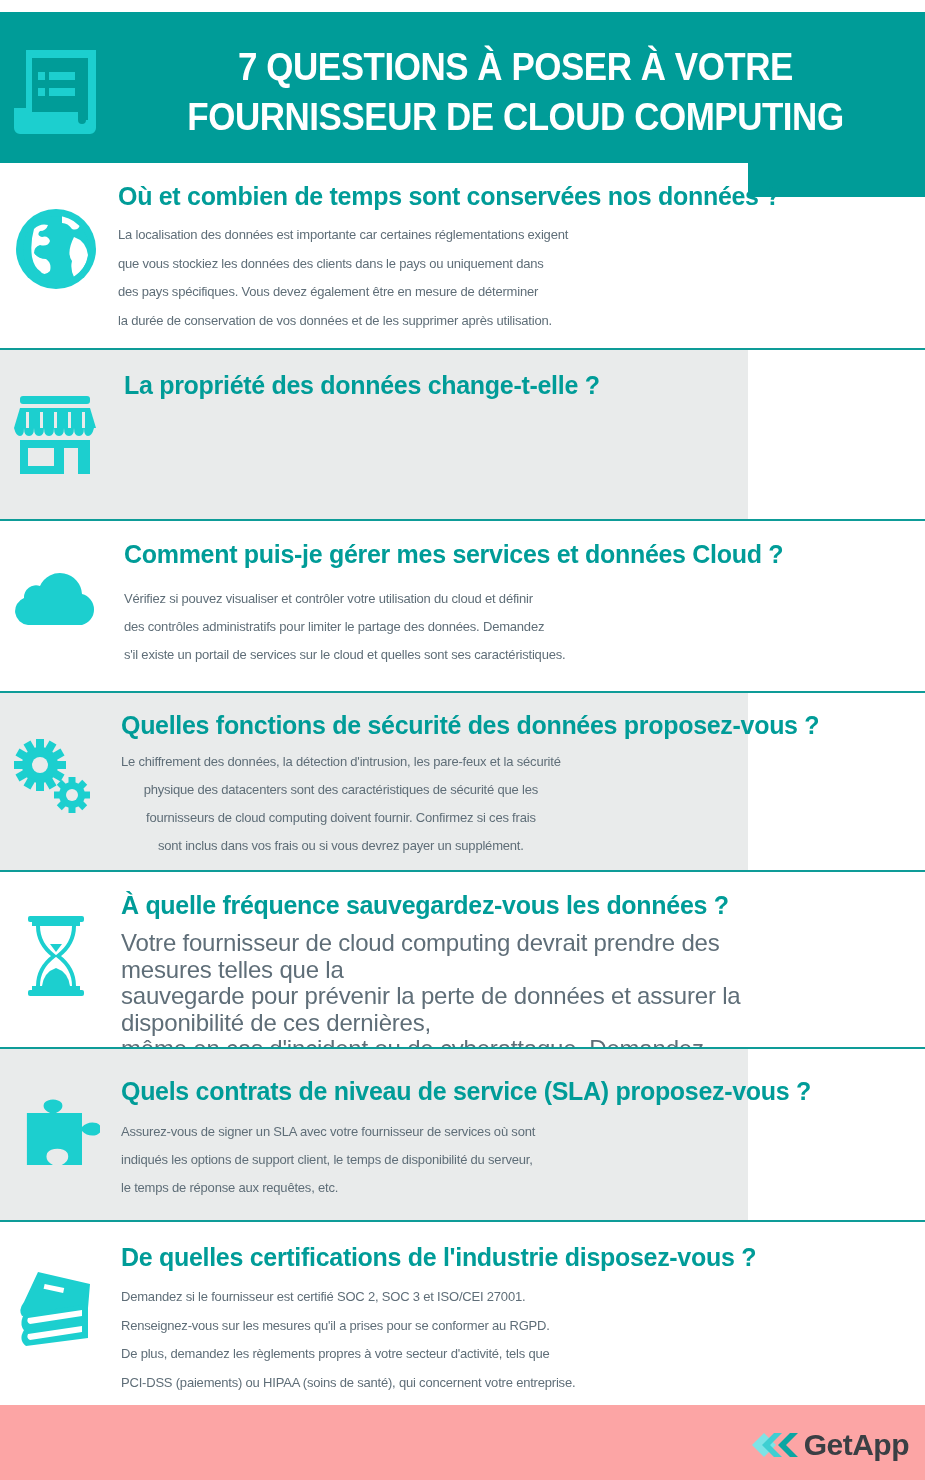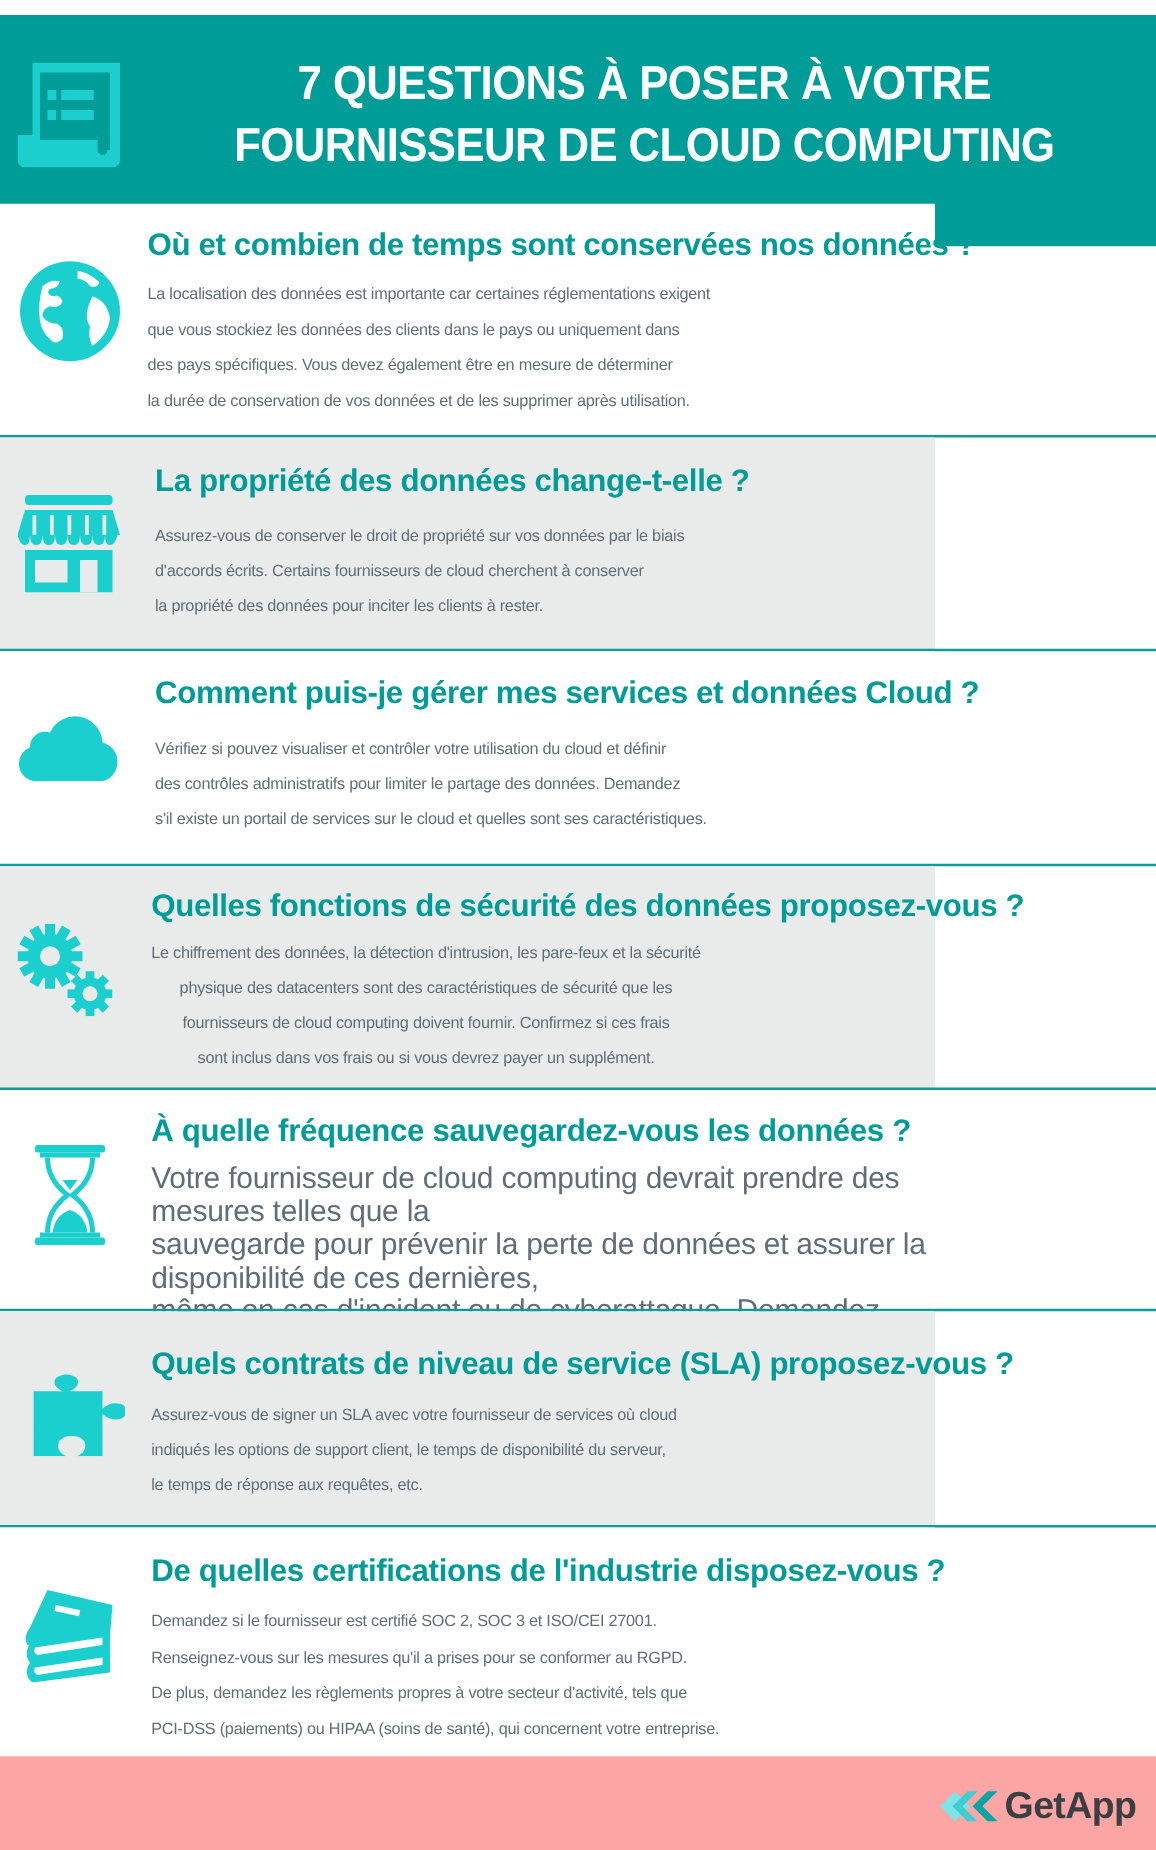--- a/index.html
+++ b/index.html
@@ -98,23 +98,20 @@
         <rect x="26" y="16" width="3" height="16"></rect>
         <rect x="40" y="16" width="3" height="16"></rect>
         <rect x="54" y="16" width="3" height="16"></rect>
         <rect x="68" y="16" width="3" height="16"></rect>
     </g>
     <path d="M6 44 H76 V78 H6 Z" fill="#1ccfcf"></path>
     <rect x="14" y="52" width="26" height="18" fill="#e9ebeb"></rect>
     <rect x="50" y="52" width="14" height="26" fill="#e9ebeb"></rect>
   </svg>
   <div class="q" style="left:124px;top:20px;">La propriété des données change-t-elle ?</div>
-  <div class="a" style="left:124px;top:65px;line-height:28px;">Assurez-vous de conserver le droit de propriété sur vos données par le biais
-d'accords écrits. Certains fournisseurs de cloud cherchent à conserver
-la propriété des données pour inciter les clients à rester.</div>
   <div class="sep"></div>
 </div>
 
 <div class="section white" style="top:521px;height:172px;">
   <svg class="icon" style="top:50px;width:82px;height:54px;" viewBox="0 0 82 54">
     <path d="M14 54 a14 14 0 0 1 -4 -27 a12 12 0 0 1 16 -12 a22 22 0 0 1 42 8 a16 16 0 0 1 0 31 z" fill="#1ccfcf"></path>
   </svg>
   <div class="q" style="left:124px;top:18px;">Comment puis-je gérer mes services et données Cloud ?</div>
   <div class="a" style="left:124px;top:64px;line-height:28px;">Vérifiez si pouvez visualiser et contrôler votre utilisation du cloud et définir
 des contrôles administratifs pour limiter le partage des données. Demandez
@@ -180,21 +177,21 @@
 même en cas d'incident ou de cyberattaque. Demandez s'ils ont une assurance et s'ils
 vous indemniseront pour une perte de données, si ce n'est pas de votre faute.</div>
   <div class="sep"></div>
 </div>
 
 <div class="section gray" style="top:1049px;height:173px;">
   <svg class="icon" style="left:24px;top:50px;width:76px;height:66px;" viewBox="0 0 76 66">
     <path d="M2 14 H18 q-6 -4 -4 -10 a7 7 0 0 1 12 0 q2 6 -4 10 H40 V28 q4 -6 10 -4 a7 7 0 0 1 0 12 q-6 2 -10 -4 V66 H26 q6 -4 4 -12 a8 8 0 0 0 -14 0 q-2 8 4 12 H2 Z" fill="#1ccfcf" transform="scale(1.45 1)"></path>
   </svg>
   <div class="q" style="left:121px;top:27px;">Quels contrats de niveau de service (SLA) proposez-vous ?</div>
-  <div class="a" style="left:121px;top:69px;line-height:28px;">Assurez-vous de signer un SLA avec votre fournisseur de services où cloud
+  <div class="a" style="left:121px;top:69px;line-height:28px;">Assurez-vous de signer un SLA avec votre fournisseur de services où sont
 indiqués les options de support client, le temps de disponibilité du serveur,
 le temps de réponse aux requêtes, etc.</div>
   <div class="sep"></div>
 </div>
 
 <div class="section white" style="top:1222px;height:183px;">
   <svg class="icon" style="left:18px;top:50px;width:80px;height:74px;" viewBox="0 0 80 74">
     <path d="M20 0 L72 12 L70 36 L4 44 Q0 38 6 30 Z" fill="#1ccfcf"></path>
     <rect x="26" y="14" width="20" height="5" fill="#ffffff" transform="rotate(12 36 16)"></rect>
     <path d="M6 42 L70 32 V50 L8 60 Q0 54 6 42 Z" fill="#1ccfcf"></path>

